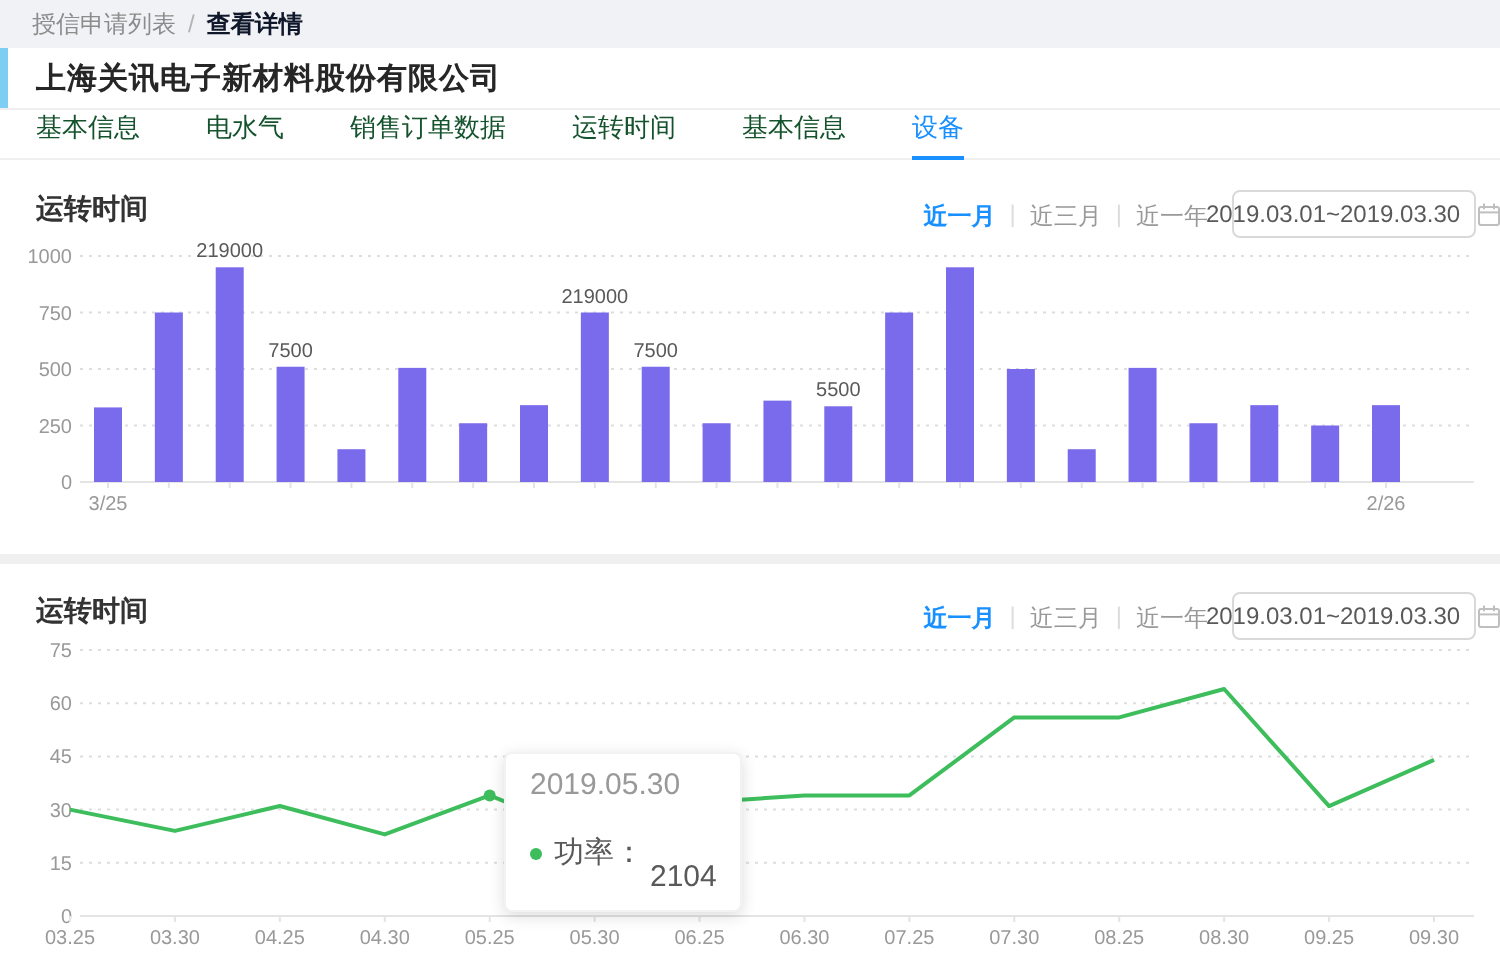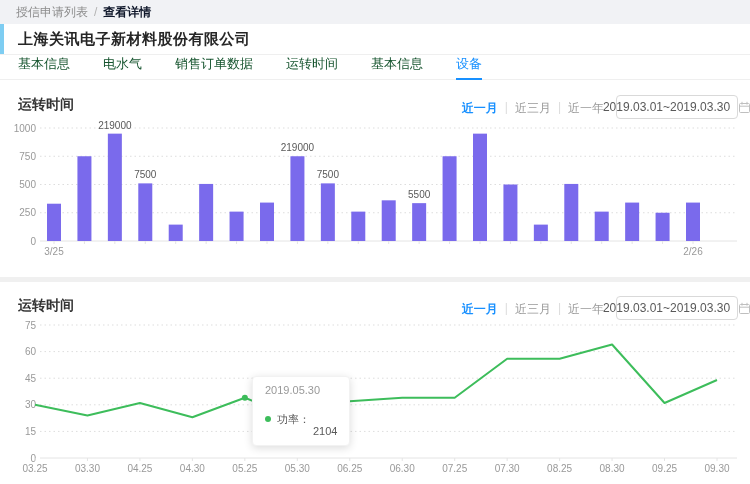--- a/index.html
+++ b/index.html
@@ -35,21 +35,21 @@
   .range-sep{margin:0 7px;color:#DCDCDC;}
   .datebox{position:absolute;right:12px;top:14px;width:122px;height:24px;border:1px solid #D9D9D9;border-radius:4px;
     background:#fff;display:flex;align-items:center;justify-content:center;font-size:12px;color:#595959;cursor:pointer;box-sizing:border-box;}
   .datebox .cal{margin-left:8px;display:inline-flex;}
   svg.chart{position:absolute;left:0;display:block;}
   #bar-svg{top:37px;}
   #line-svg{top:33px;}
   .divider{position:absolute;top:277px;left:0;width:750px;height:5px;background:#F0F0F0;}
   
   .tooltip{position:absolute;left:252px;top:94px;background:#fff;border:1px solid #F2F2F2;border-radius:4px;
-    box-shadow:0 2px 8px rgba(0,0,0,0.14);padding:7px 12px 8px 12px;font-size:11px;color:#999;z-index:5;white-space:nowrap;}
+    box-shadow:0 2px 8px rgba(0,0,0,0.14);padding:7px 12px 8px 12px;font-size:15px;color:#999;z-index:5;white-space:nowrap;}
   .tooltip .tt-row{margin-top:5px;color:#595959;display:flex;align-items:center;}
   .tooltip .tt-dot{width:6px;height:6px;border-radius:50%;background:#3DBD5B;margin-right:6px;}
   .tooltip .tt-val{margin-left:3px;color:#595959;margin-top:24px;}
 </style>
 </head>
 <body>
 
 <div class="breadcrumb-bar">
   <span>授信申请列表</span>
   <span class="sep">/</span>

